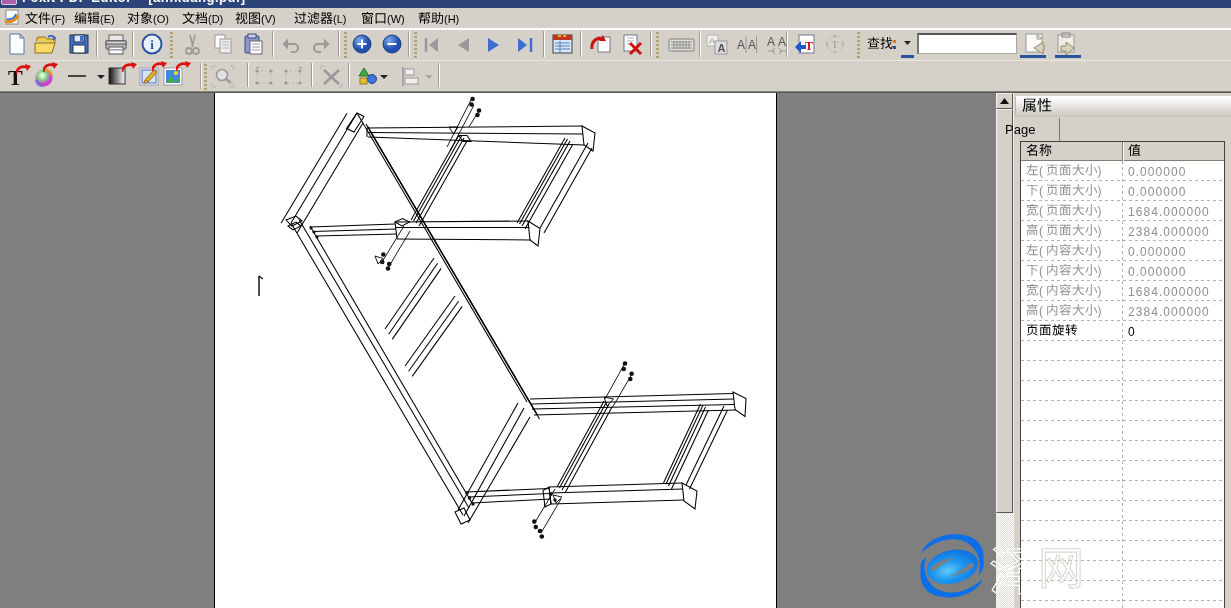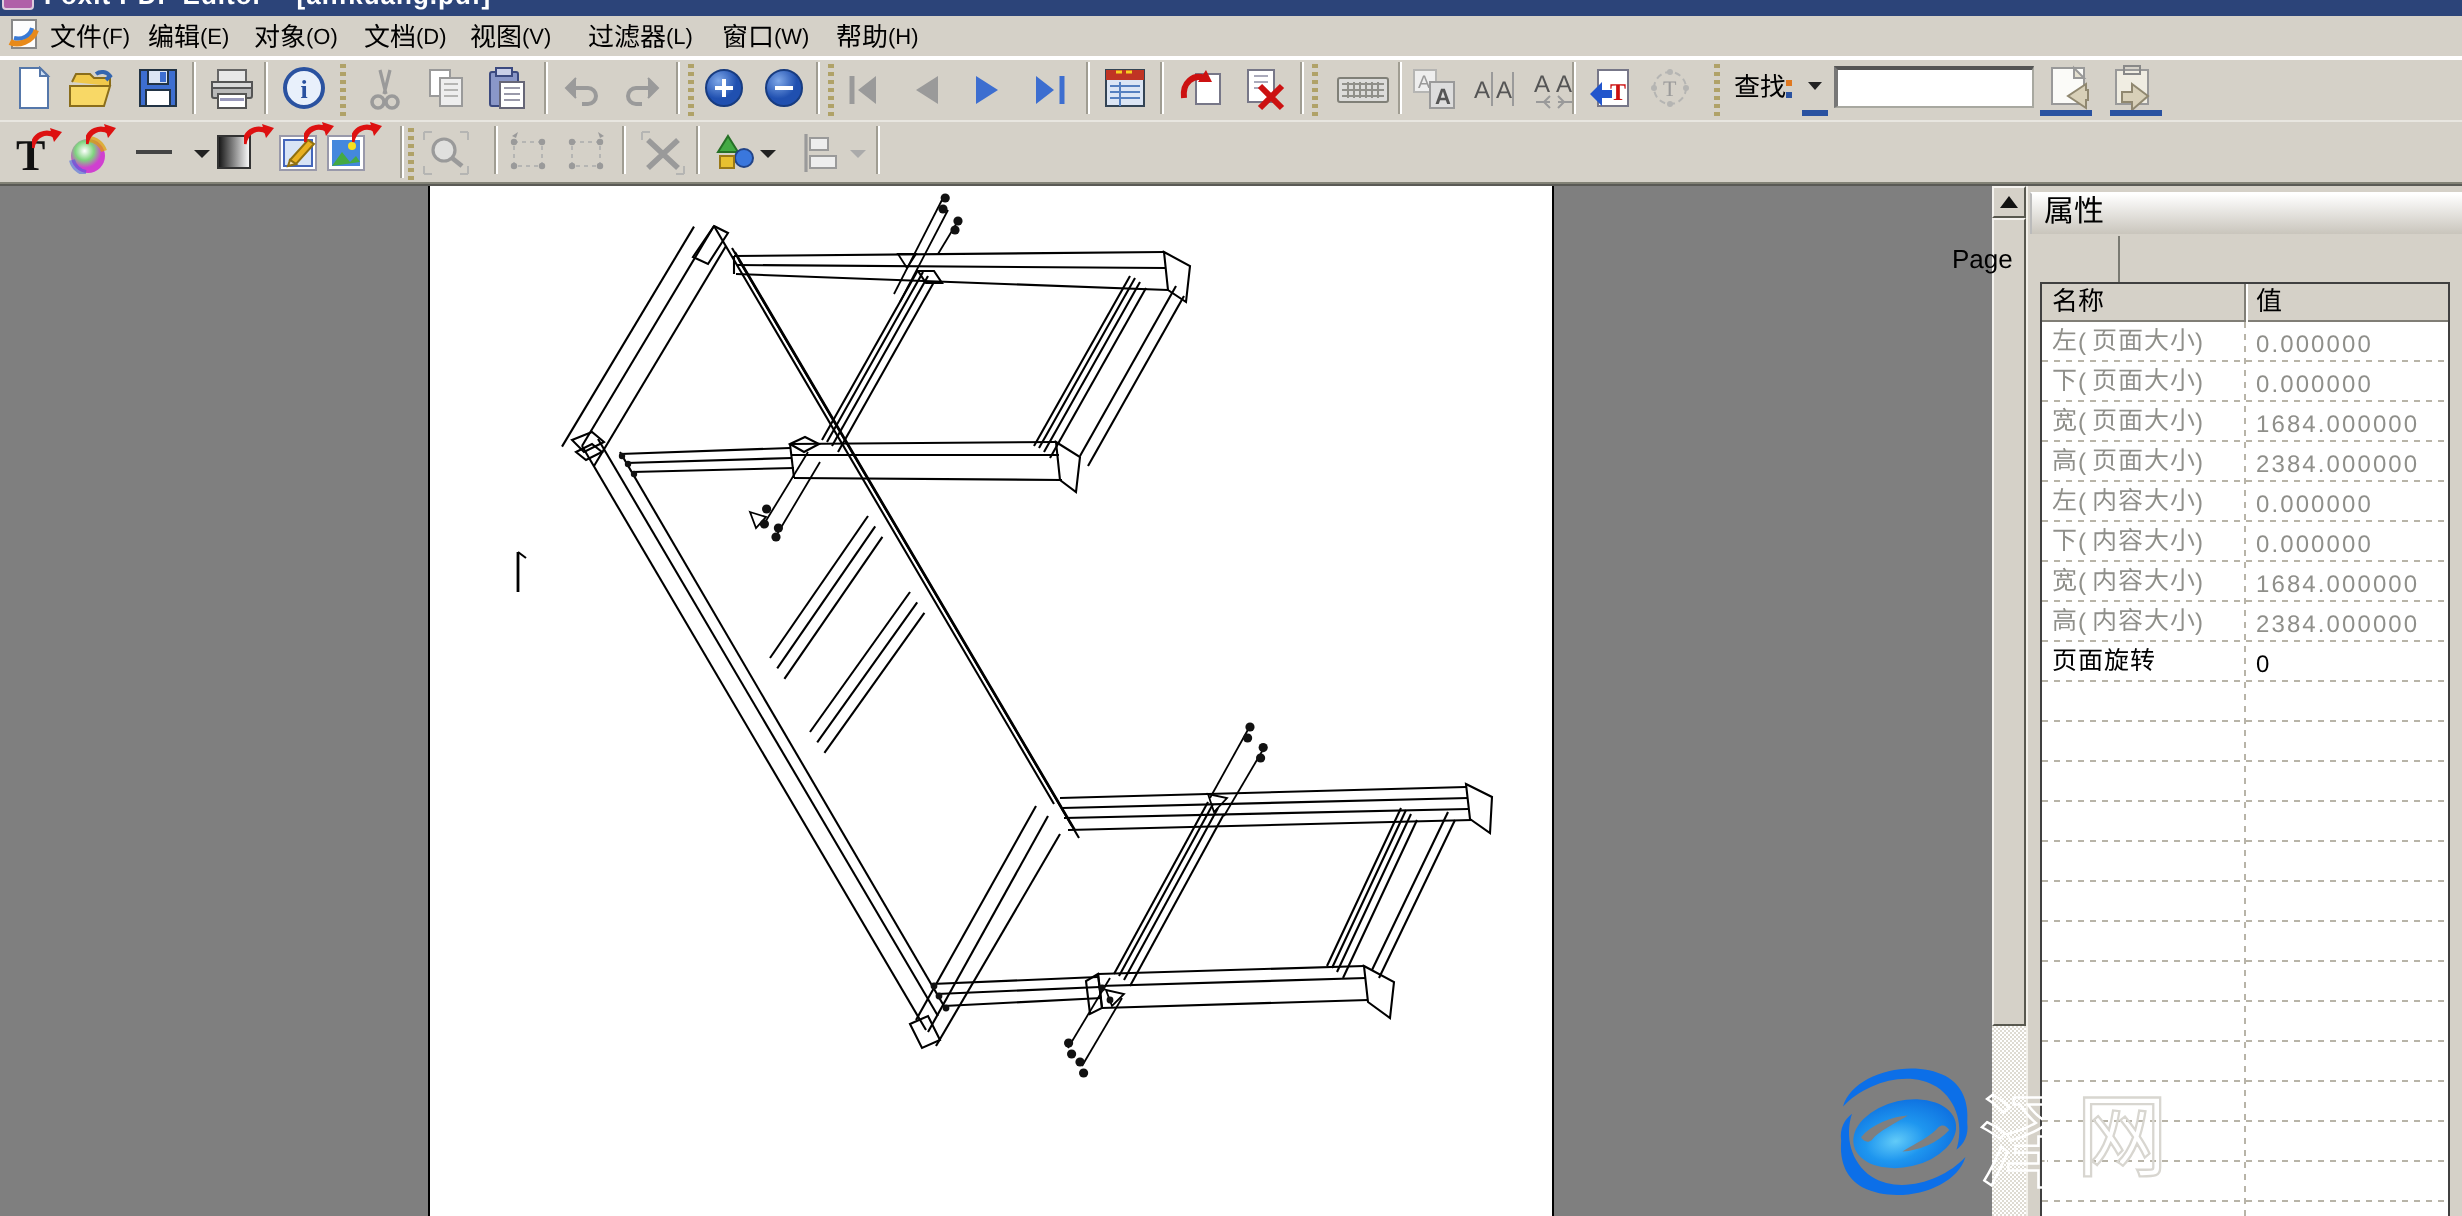--- a/index.html
+++ b/index.html
@@ -517,21 +517,21 @@
 <div class="abs" style="left:996px;top:109px;width:17px;height:404px;background:#d5d1c8;border:1px solid #58584f;border-top-color:#f4f2ee;border-left-color:#f4f2ee"></div>
 <div class="abs" style="left:1013px;top:93px;width:218px;height:515px;background:#d5d1c8;border-left:1px solid #f2f0ea"></div>
 <div class="abs" style="left:1015px;top:96px;width:216px;height:21px;background:linear-gradient(#ffffff,#c9c5bc);border-top:1px solid #fff;border-left:1px solid #bbb"></div>
 <svg style="position:absolute;left:1022px;top:98px;overflow:visible" width="30" height="18" viewBox="0 0 30 18">
     <g transform="translate(0,12.6) scale(0.015,-0.015)" fill="#000">
       <use href="#g18" x="0"></use>
       <use href="#g19" x="1000"></use>
     </g>
   </svg>
 <div class="abs" style="left:1016px;top:118px;width:44px;height:23px;border-right:1px solid #7a7a72"></div>
-<span style="position:absolute;left:976px;top:122px;font:13px 'Liberation Sans',sans-serif;color:#000">Page</span>
+<span style="position:absolute;left:1005px;top:122px;font:13px 'Liberation Sans',sans-serif;color:#000">Page</span>
 <div class="abs" style="left:1020px;top:141px;width:204px;height:467px;background:#fff;border-left:1.5px solid #404040;border-top:1.5px solid #404040"></div>
 <div class="abs" style="left:1021px;top:142px;width:203px;height:19px;background:#d5d1c8;border-bottom:1px solid #807e76"></div>
 <div class="abs" style="left:1122px;top:142px;width:2px;height:19px;border-left:1px solid #807e76;border-right:1px solid #fff"></div>
 <svg style="position:absolute;left:1026px;top:144px;overflow:visible" width="26" height="15.6" viewBox="0 0 26 15.6">
     <g transform="translate(0,10.92) scale(0.013,-0.013)" fill="#000">
       <use href="#g20" x="0"></use>
       <use href="#g21" x="1000"></use>
     </g>
   </svg>
 <svg style="position:absolute;left:1128px;top:144px;overflow:visible" width="13" height="15.6" viewBox="0 0 13 15.6">

